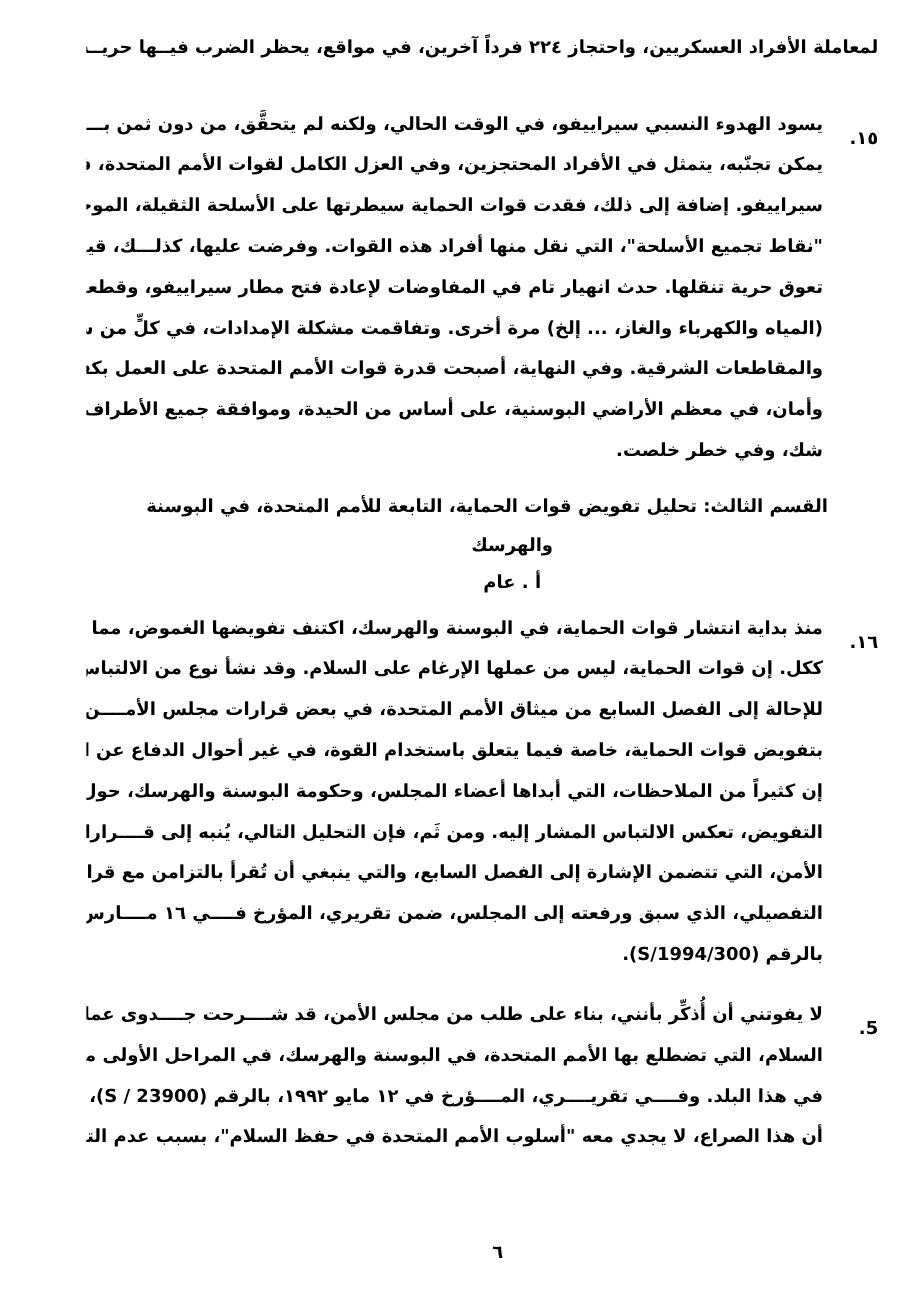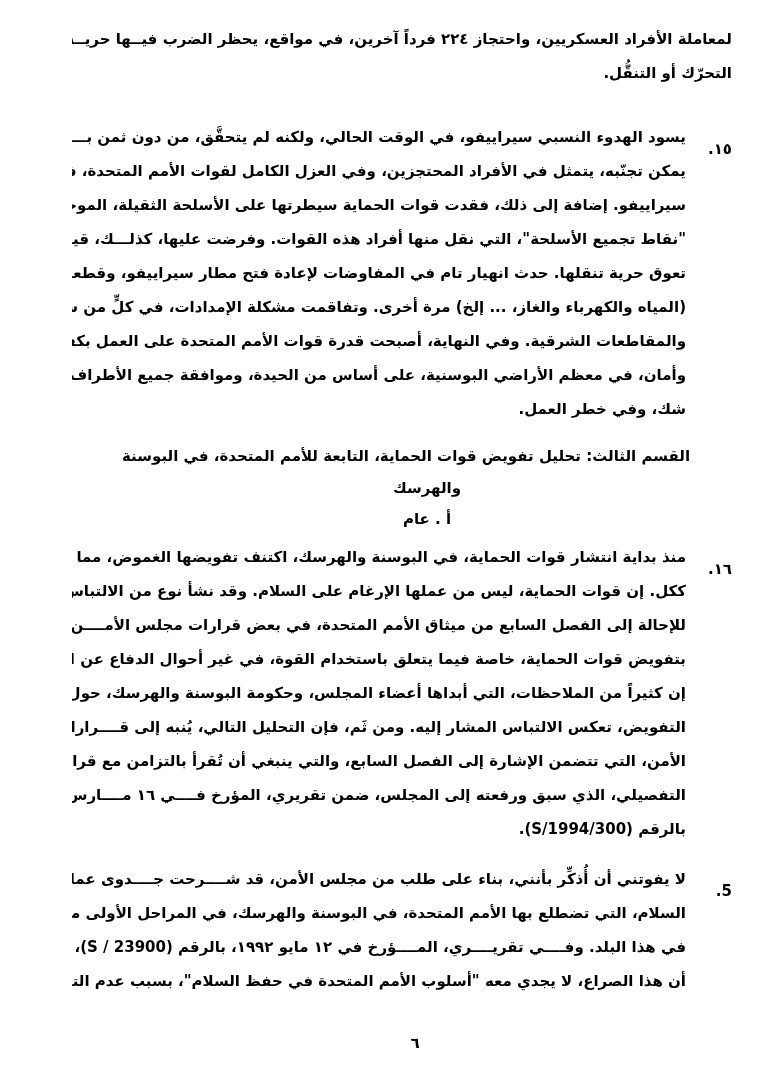--- a/index.html
+++ b/index.html
@@ -65,34 +65,33 @@
     font-size: 15px;
   }
 </style>
 </head>
 <body>
 
 <div class="page">
 
   <div class="topblock">
     <div class="line">لمعاملة الأفراد العسكريين، واحتجاز ٢٢٤ فرداً آخرين، في مواقع، يحظر الضرب فيــها حريــة</div>
-    <div class="line short">التحرّك أو التنقُّل.</div>
   </div>
 
   <div class="para p15">
     <span class="pnum">١٥.</span>
     <div class="line">يسود الهدوء النسبي سيراييفو، في الوقت الحالي، ولكنه لم يتحقَّق، من دون ثمن بــــاهظ، لــــم</div>
     <div class="line">يمكن تجنّبه، يتمثل في الأفراد المحتجزين، وفي العزل الكامل لقوات الأمم المتحدة، في منطقـــة</div>
     <div class="line">سيراييفو. إضافة إلى ذلك، فقدت قوات الحماية سيطرتها على الأسلحة الثقيلة، الموجـــودة فـــي</div>
     <div class="line">"نقاط تجميع الأسلحة"، التي نقل منها أفراد هذه القوات. وفرضت عليها، كذلـــك، قيـــود أخـــرى</div>
     <div class="line">تعوق حرية تنقلها. حدث انهيار تام في المفاوضات لإعادة فتح مطار سيراييفو، وقطعت المرافق</div>
     <div class="line">(المياه والكهرباء والغاز، ... إلخ) مرة أخرى. وتفاقمت مشكلة الإمدادات، في كلٍّ من سيراييفو،</div>
     <div class="line">والمقاطعات الشرقية. وفي النهاية، أصبحت قدرة قوات الأمم المتحدة على العمل بكفاءة وفاعلية</div>
     <div class="line">وأمان، في معظم الأراضي البوسنية، على أساس من الحيدة، وموافقة جميع الأطراف، موضــــع</div>
-    <div class="line short">شك، وفي خطر العمل.</div>
+    <div class="line short">شك، وفي خطر خلصت.</div>
   </div>
 
   <div class="heading">القسم الثالث: تحليل تفويض قوات الحماية، التابعة للأمم المتحدة، في البوسنة والهرسك</div>
   <div class="subheading">أ . عام</div>
 
   <div class="para p16">
     <span class="pnum">١٦.</span>
     <div class="line">منذ بداية انتشار قوات الحماية، في البوسنة والهرسك، اكتنف تفويضها الغموض، مما أثَّر فــــي</div>
     <div class="line">ككل. إن قوات الحماية، ليس من عملها الإرغام على السلام. وقد نشأ نوع من الالتباس، نتيجـــة</div>
     <div class="line">للإحالة إلى الفصل السابع من ميثاق الأمم المتحدة، في بعض قرارات مجلس الأمــــن، المتعلقـــة</div>

